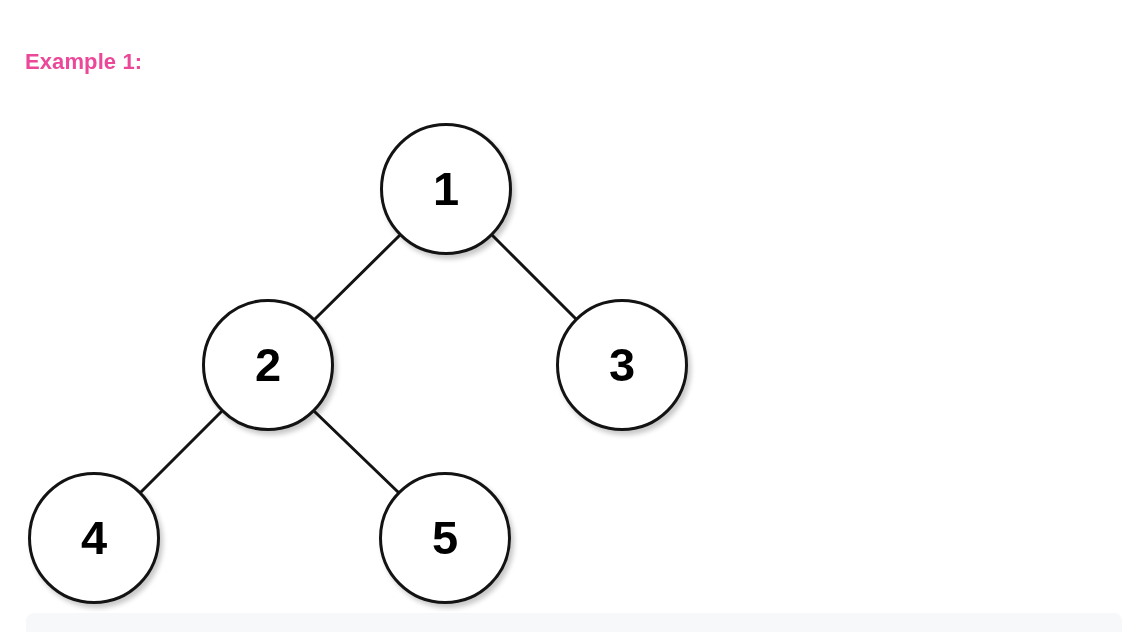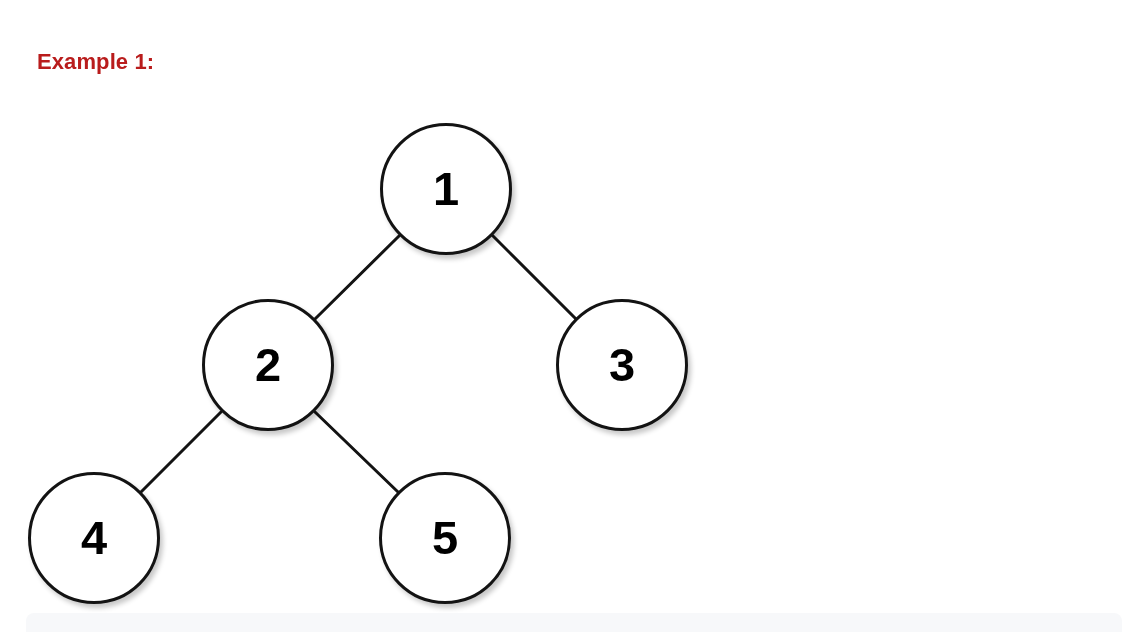--- a/index.html
+++ b/index.html
@@ -71,21 +71,21 @@
     top: 613px;
     width: 1096px;
     height: 40px;
     background: #f7f8fa;
     border-radius: 8px 8px 0 0;
   }
 </style>
 </head>
 <body style="background: rgb(255, 255, 255);">
 
-<div id="page-title" style="color: #b91c1c; margin-left: 12px;">Example 1:</div>
+<div id="page-title" style="color: #ec4899;">Example 1:</div>
 
 <div id="tree-figure">
   <svg id="tree-svg" viewBox="0 0 1148 632" xmlns="http://www.w3.org/2000/svg">
     <g id="edges-group">
         <line x1="399" y1="236" x2="315" y2="319" stroke="#131313" stroke-width="3" stroke-linecap="round"></line>
         <line x1="493" y1="236" x2="576" y2="319" stroke="#131313" stroke-width="3" stroke-linecap="round"></line>
         <line x1="221" y1="412" x2="141" y2="492" stroke="#131313" stroke-width="3" stroke-linecap="round"></line>
         <line x1="315" y1="412" x2="398" y2="492" stroke="#131313" stroke-width="3" stroke-linecap="round"></line>
       </g>
   </svg>

